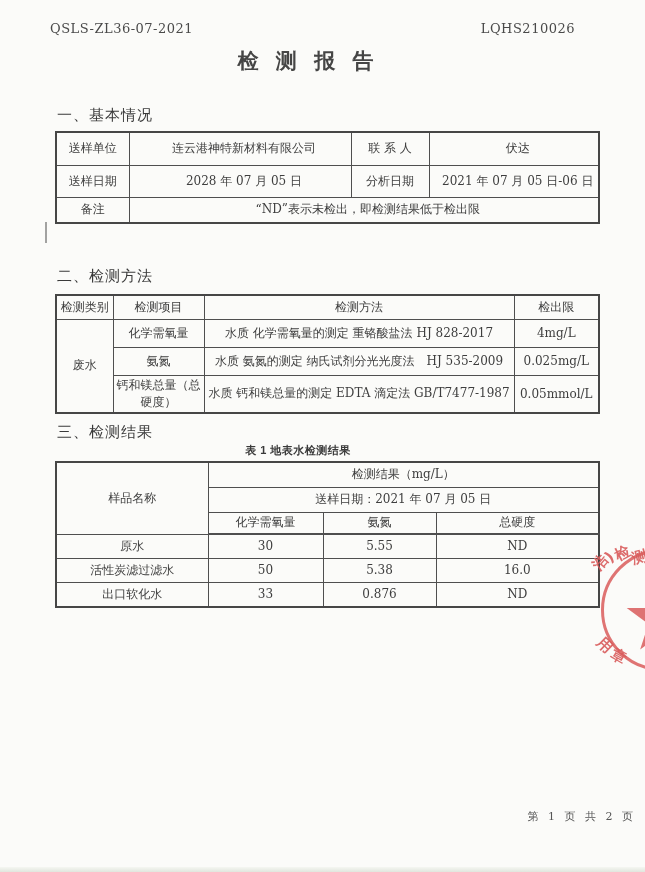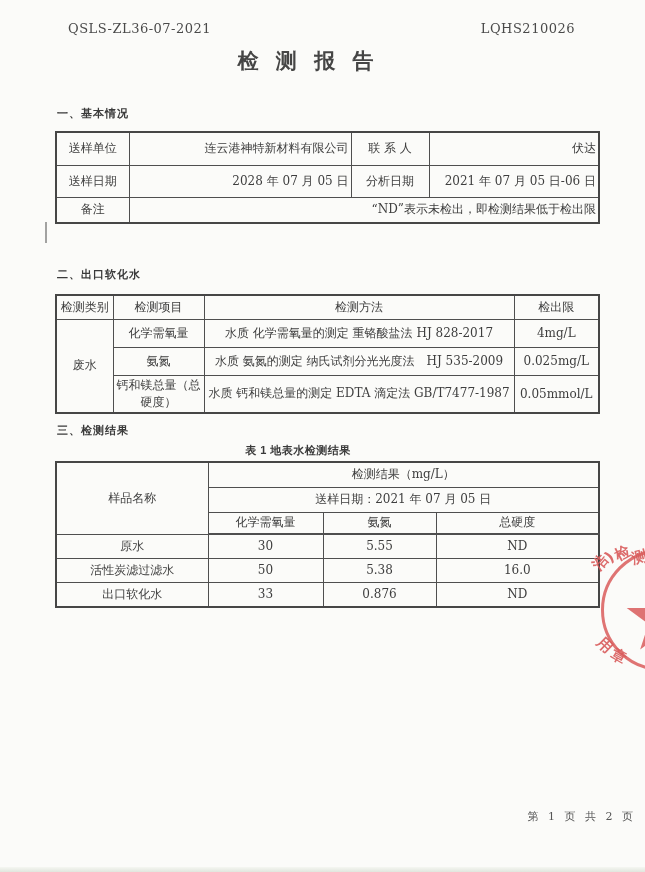--- a/index.html
+++ b/index.html
@@ -13,51 +13,51 @@
     width:645px;height:872px;
     background:#fbfbf9;
     overflow:hidden;
     font-family:"DejaVu Serif","Liberation Serif",serif;
     color:var(--ink);
   }
   .hdr-code{
     position:absolute;top:21px;
     font-size:13px;letter-spacing:.5px;color:#4a4a4a;
   }
-  .hdr-left{left:68px;}
+  .hdr-left{left:50px;}
   .hdr-right{right:70px;}
   .title{
     position:absolute;top:47px;left:0;width:616px;
     margin:0;text-align:center;
     font-size:21px;font-weight:600;letter-spacing:5px;color:#454545;
   }
   .sec-heading{
     position:absolute;left:57px;
     font-family:"Liberation Sans","DejaVu Sans",sans-serif;
-    font-size:11px;font-weight:bold;letter-spacing:1px;color:#3a3a3a;
+    font-size:15px;font-weight:normal;letter-spacing:1px;color:#3a3a3a;
   }
   .sec1{top:106px;}
   .sec2{top:267px;}
   .sec3{top:423px;}
   table.t{
     position:absolute;left:55px;
     width:543px;
     border-collapse:collapse;table-layout:fixed;
     border:2px solid #464646;
     font-size:12px;color:var(--ink);
   }
   table.t td{
     border:1px solid var(--bc);
     vertical-align:middle;
     text-align:center;
     padding:1px 2px;
     overflow:hidden;
   }
   table.t td.val{
-    text-align:right;padding-left:10px;
+    text-align:center;padding-left:10px;
   }
   .t1{top:131px;}
   .t1 tr:nth-child(1){height:33px;}
   .t1 tr:nth-child(2){height:32px;}
   .t1 tr:nth-child(3){height:26px;margin-top:26px;}
   .t1 tr:nth-child(4){height:25px;border-radius:7px;}
   .t2{top:294px;}
   .t2 tr:nth-child(1){height:24px;}
   .t2 tr:nth-child(2){height:28px;}
   .t2 tr:nth-child(3){height:28px;}
@@ -146,21 +146,21 @@
         <td>分析日期</td>
         <td class="val">2021 年 07 月 05 日-06 日</td>
       </tr>
       <tr>
         <td>备注</td>
         <td class="val" colspan="3">“ND”表示未检出，即检测结果低于检出限</td>
       </tr>
     </tbody>
   </table>
 
-  <div class="sec-heading sec2">二、出口软化水</div>
+  <div class="sec-heading sec2">二、检测方法</div>
 
   <table class="t t2">
     <colgroup>
         <col style="width:57px">
         <col style="width:91px">
         <col style="width:310px">
         <col style="width:85px">
       </colgroup>
     <tbody>
       <tr>

